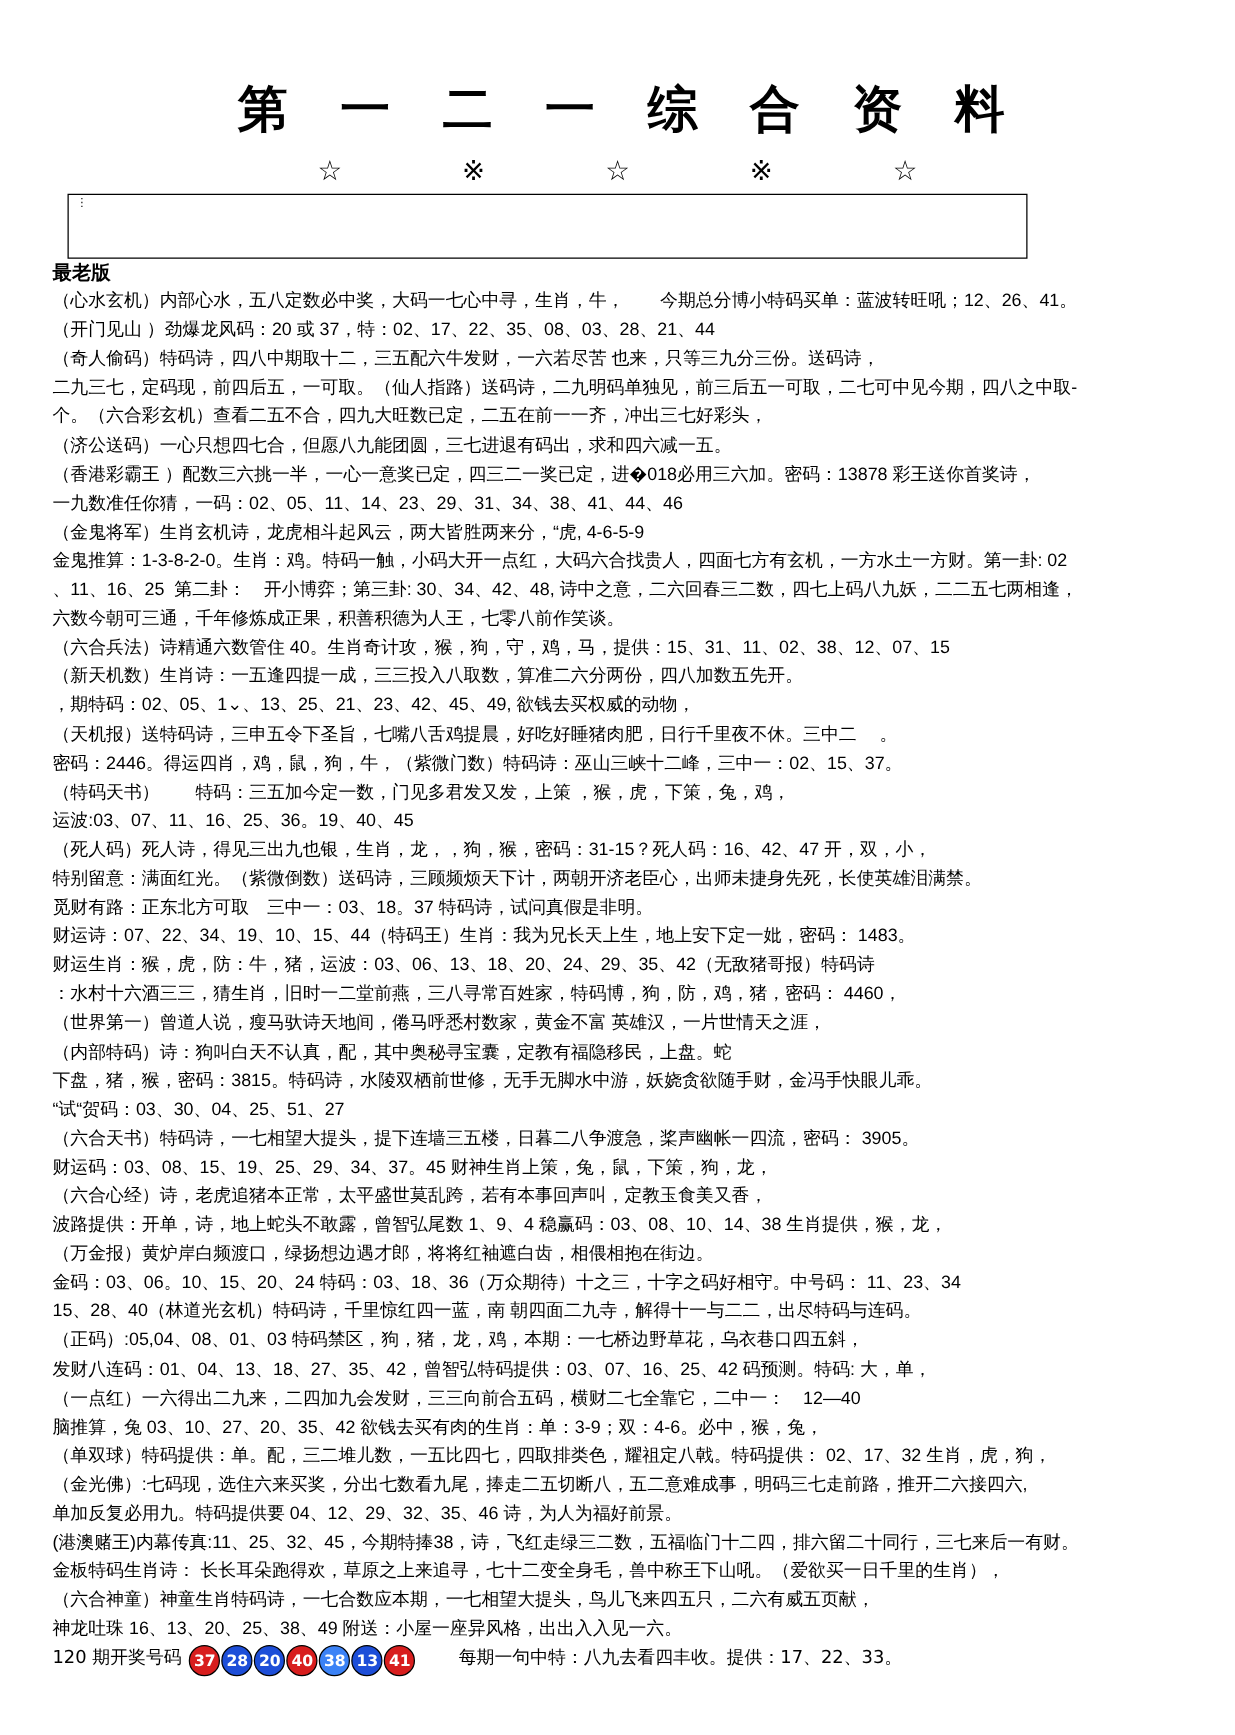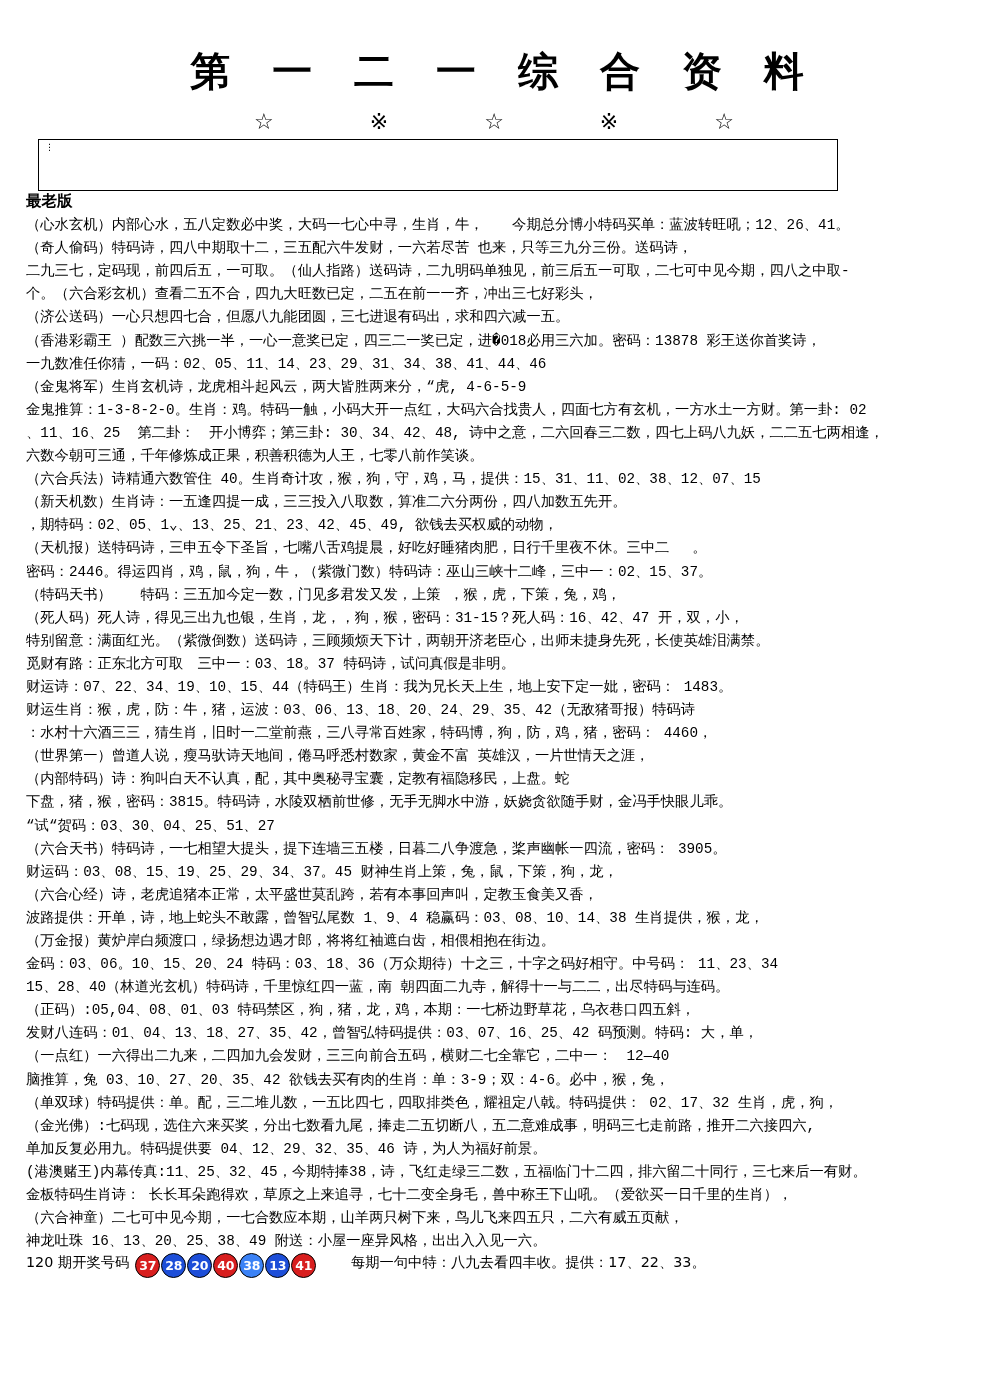--- a/index.html
+++ b/index.html
@@ -7,21 +7,21 @@
     width:988px;height:1388px;
     background:#ffffff;
     font-family:"DejaVu Sans","Liberation Sans",sans-serif;
     color:#000;
     position:relative;
     overflow:hidden;
   }
   .page{
     position:relative;
     width:988px;height:1388px;
-    padding:0;
+    padding:16px;
     box-sizing:border-box;
   }
   
   .title{
     text-align:center;
     font-size:40px;
     font-weight:bold;
     letter-spacing:14px;
     padding-top:44px;
     padding-left:20px;
@@ -50,21 +50,21 @@
     left:6px;top:4px;
     font-size:9px;
     line-height:7px;
     color:#000;
   }
   
   .content{
     margin:0 18px 0 26px;
     font-size:14.3px;
     line-height:23.1px;
-    font-family:Liberation Mono, monospace;
+    font-family:Liberation Sans, sans-serif;
   }
   .content p{margin:0;padding:0;white-space:pre-wrap;}
   .bold{font-weight:bold;font-size:15.5px;}
   .ind{text-indent:0;}
   .i1{padding-left:22px;}
   .i2{padding-left:44px;}
   
   .lastline{
     display:flex;
     align-items:flex-start;
@@ -100,36 +100,38 @@
   </div>
 
   <div class="box">
     <div class="ticks">⋮</div>
   </div>
 
   <div class="content">
     <p class="bold">最老版</p>
     <div id="lines-container">
         <p class="ind i1">（心水玄机）内部心水，五八定数必中奖，大码一七心中寻，生肖，牛，　　今期总分博小特码买单：蓝波转旺吼；12、26、41。</p>
+        <p class="ind i1">（开门见山 ）劲爆龙风码：20 或 37，特：02、17、22、35、08、03、28、21、44</p>
         <p class="ind i1">（奇人偷码）特码诗，四八中期取十二，三五配六牛发财，一六若尽苦 也来，只等三九分三份。送码诗，</p>
         <p class="ind">二九三七，定码现，前四后五，一可取。（仙人指路）送码诗，二九明码单独见，前三后五一可取，二七可中见今期，四八之中取-</p>
         <p class="ind">个。（六合彩玄机）查看二五不合，四九大旺数已定，二五在前一一齐，冲出三七好彩头，</p>
         <p class="ind i1">（济公送码）一心只想四七合，但愿八九能团圆，三七进退有码出，求和四六减一五。</p>
         <p class="ind i1">（香港彩霸王 ）配数三六挑一半，一心一意奖已定，四三二一奖已定，进�018必用三六加。密码：13878 彩王送你首奖诗，</p>
         <p class="ind">一九数准任你猜，一码：02、05、11、14、23、29、31、34、38、41、44、46</p>
         <p class="ind i1">（金鬼将军）生肖玄机诗，龙虎相斗起风云，两大皆胜两来分，“虎, 4-6-5-9</p>
         <p class="ind">金鬼推算：1-3-8-2-0。生肖：鸡。特码一触，小码大开一点红，大码六合找贵人，四面七方有玄机，一方水土一方财。第一卦: 02</p>
         <p class="ind">、11、16、25  第二卦：　开小博弈；第三卦: 30、34、42、48, 诗中之意，二六回春三二数，四七上码八九妖，二二五七两相逢，</p>
         <p class="ind">六数今朝可三通，千年修炼成正果，积善积德为人王，七零八前作笑谈。</p>
         <p class="ind i1">（六合兵法）诗精通六数管住 40。生肖奇计攻，猴，狗，守，鸡，马，提供：15、31、11、02、38、12、07、15</p>
         <p class="ind i1">（新天机数）生肖诗：一五逢四提一成，三三投入八取数，算准二六分两份，四八加数五先开。</p>
         <p class="ind i2">，期特码：02、05、1⌄、13、25、21、23、42、45、49, 欲钱去买权威的动物，</p>
         <p class="ind i1">（天机报）送特码诗，三申五令下圣旨，七嘴八舌鸡提晨，好吃好睡猪肉肥，日行千里夜不休。三中二 　。</p>
         <p class="ind">密码：2446。得运四肖，鸡，鼠，狗，牛，（紫微门数）特码诗：巫山三峡十二峰，三中一：02、15、37。</p>
         <p class="ind i1">（特码天书）　　特码：三五加今定一数，门见多君发又发，上策 ，猴，虎，下策，兔，鸡，</p>
+        <p class="ind">运波:03、07、11、16、25、36。19、40、45</p>
         <p class="ind i1">（死人码）死人诗，得见三出九也银，生肖，龙，，狗，猴，密码：31-15？死人码：16、42、47 开，双，小，</p>
         <p class="ind">特别留意：满面红光。（紫微倒数）送码诗，三顾频烦天下计，两朝开济老臣心，出师未捷身先死，长使英雄泪满禁。</p>
         <p class="ind">觅财有路：正东北方可取　三中一：03、18。37 特码诗，试问真假是非明。</p>
         <p class="ind">财运诗：07、22、34、19、10、15、44（特码王）生肖：我为兄长天上生，地上安下定一妣，密码： 1483。</p>
         <p class="ind">财运生肖：猴，虎，防：牛，猪，运波：03、06、13、18、20、24、29、35、42（无敌猪哥报）特码诗</p>
         <p class="ind">：水村十六酒三三，猜生肖，旧时一二堂前燕，三八寻常百姓家，特码博，狗，防，鸡，猪，密码： 4460，</p>
         <p class="ind i1">（世界第一）曾道人说，瘦马驮诗天地间，倦马呼悉村数家，黄金不富 英雄汉，一片世情天之涯，</p>
         <p class="ind i1">（内部特码）诗：狗叫白天不认真，配，其中奥秘寻宝囊，定教有福隐移民，上盘。蛇</p>
         <p class="ind">下盘，猪，猴，密码：3815。特码诗，水陵双栖前世修，无手无脚水中游，妖娆贪欲随手财，金冯手快眼儿乖。</p>
         <p class="ind i1">“试“贺码：03、30、04、25、51、27</p>
@@ -142,21 +144,21 @@
         <p class="ind">15、28、40（林道光玄机）特码诗，千里惊红四一蓝，南 朝四面二九寺，解得十一与二二，出尽特码与连码。</p>
         <p class="ind i1">（正码）:05,04、08、01、03 特码禁区，狗，猪，龙，鸡，本期：一七桥边野草花，乌衣巷口四五斜，</p>
         <p class="ind">发财八连码：01、04、13、18、27、35、42，曾智弘特码提供：03、07、16、25、42 码预测。特码: 大，单，</p>
         <p class="ind i1">（一点红）一六得出二九来，二四加九会发财，三三向前合五码，横财二七全靠它，二中一：　12—40</p>
         <p class="ind">脑推算，兔 03、10、27、20、35、42 欲钱去买有肉的生肖：单：3-9；双：4-6。必中，猴，兔，</p>
         <p class="ind i1">（单双球）特码提供：单。配，三二堆儿数，一五比四七，四取排类色，耀祖定八戟。特码提供： 02、17、32 生肖，虎，狗，</p>
         <p class="ind i1">（金光佛）:七码现，选住六来买奖，分出七数看九尾，捧走二五切断八，五二意难成事，明码三七走前路，推开二六接四六,</p>
         <p class="ind i2">单加反复必用九。特码提供要 04、12、29、32、35、46 诗，为人为福好前景。</p>
         <p class="ind">(港澳赌王)内幕传真:11、25、32、45，今期特捧38，诗，飞红走绿三二数，五福临门十二四，排六留二十同行，三七来后一有财。</p>
         <p class="ind i2">金板特码生肖诗： 长长耳朵跑得欢，草原之上来追寻，七十二变全身毛，兽中称王下山吼。（爱欲买一日千里的生肖），</p>
-        <p class="ind i1">（六合神童）二七可中见今期，一七合数应本期，山羊两只树下来，鸟儿飞来四五只，二六有威五页献，</p>
+        <p class="ind i1">（六合神童）神童生肖特码诗，一七合数应本期，一七相望大提头，鸟儿飞来四五只，二六有威五页献，</p>
         <p class="ind">神龙吐珠 16、13、20、25、38、49 附送：小屋一座异风格，出出入入见一六。</p>
       </div>
   </div>
 
   <div class="lastline">
     <span>120 期开奖号码</span>
     <span class="balls" id="balls"><span class="ball b-red">37</span><span class="ball b-blue">28</span><span class="ball b-blue">20</span><span class="ball b-red">40</span><span class="ball b-green">38</span><span class="ball b-blue">13</span><span class="ball b-red">41</span></span>
     <span>　　每期一句中特：八九去看四丰收。提供：17、22、33。</span>
   </div>
 

